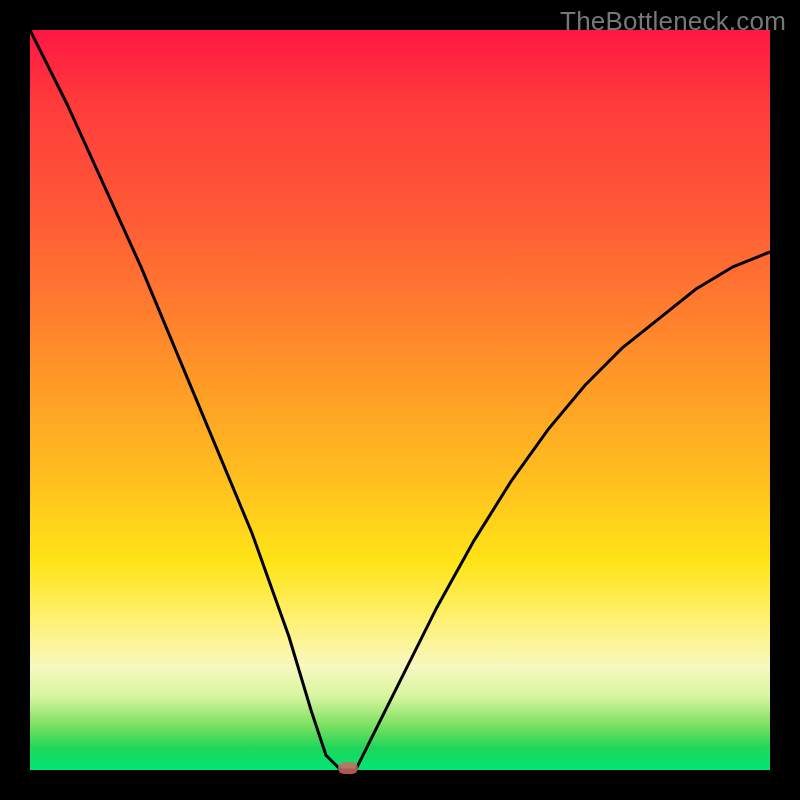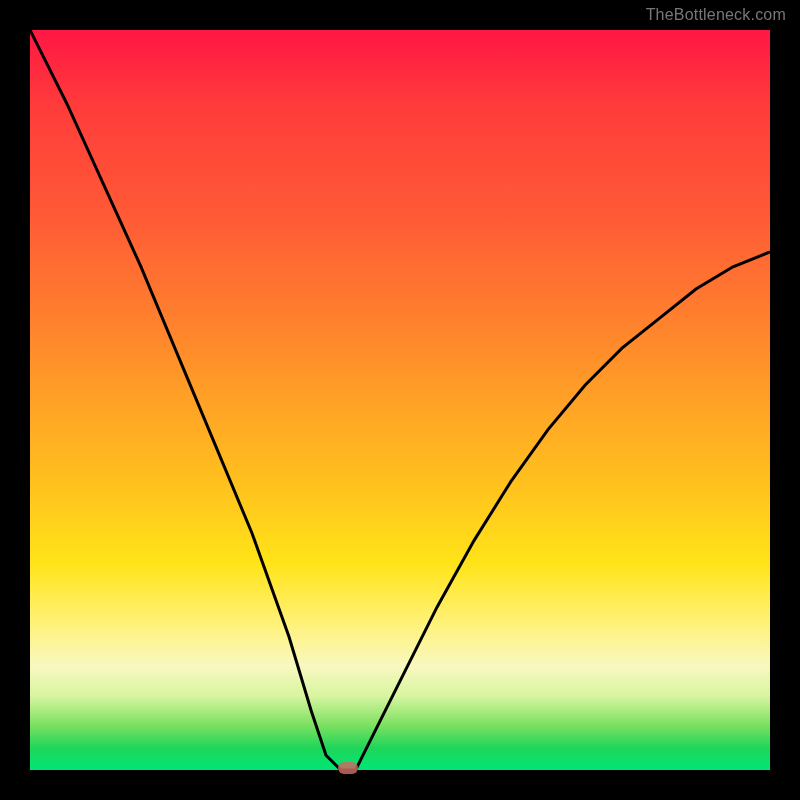--- a/index.html
+++ b/index.html
@@ -41,21 +41,21 @@
       #7be060 94%,
       #1fd65a 97%,
       #00e676 100%
     );
   }
   .watermark {
     position: absolute;
     top: 6px;
     right: 14px;
     color: #777;
-    font-size: 16px;
+    font-size: 26px;
     font-weight: 500;
     letter-spacing: 0.2px;
     user-select: none;
   }
   svg.curve {
     position: absolute;
     left: 0;
     top: 0;
     width: 740px;
     height: 740px;

